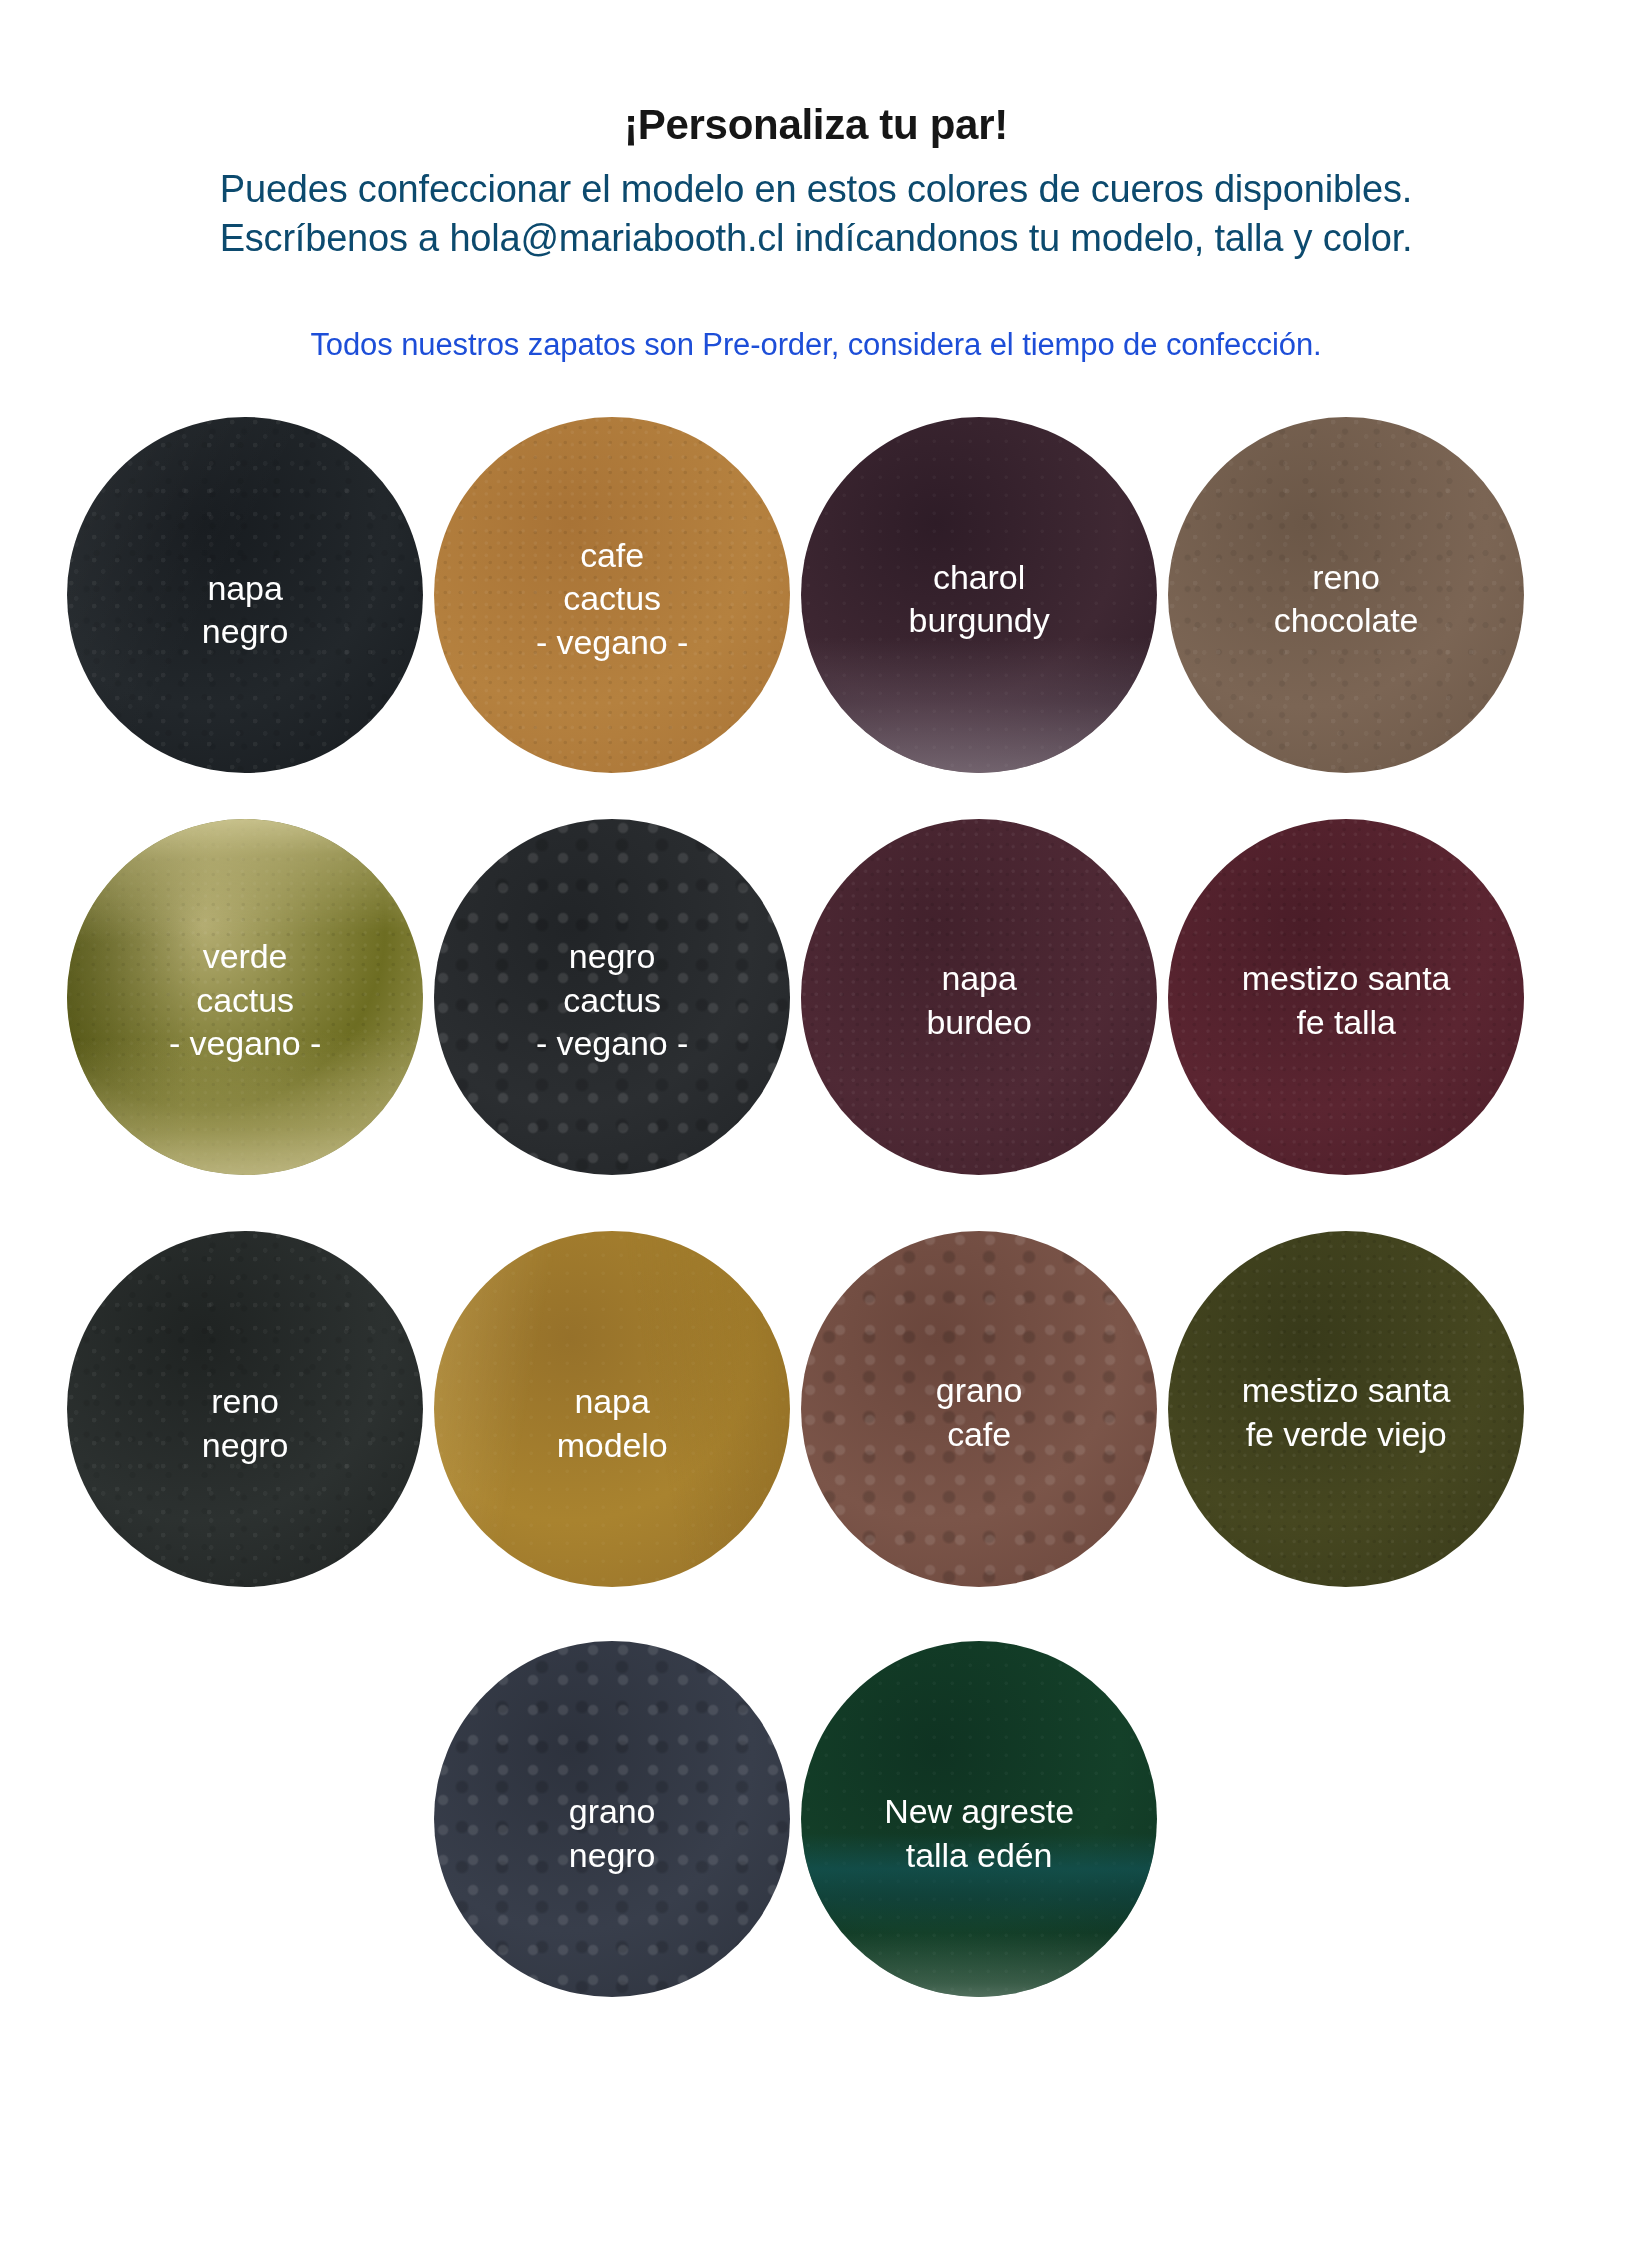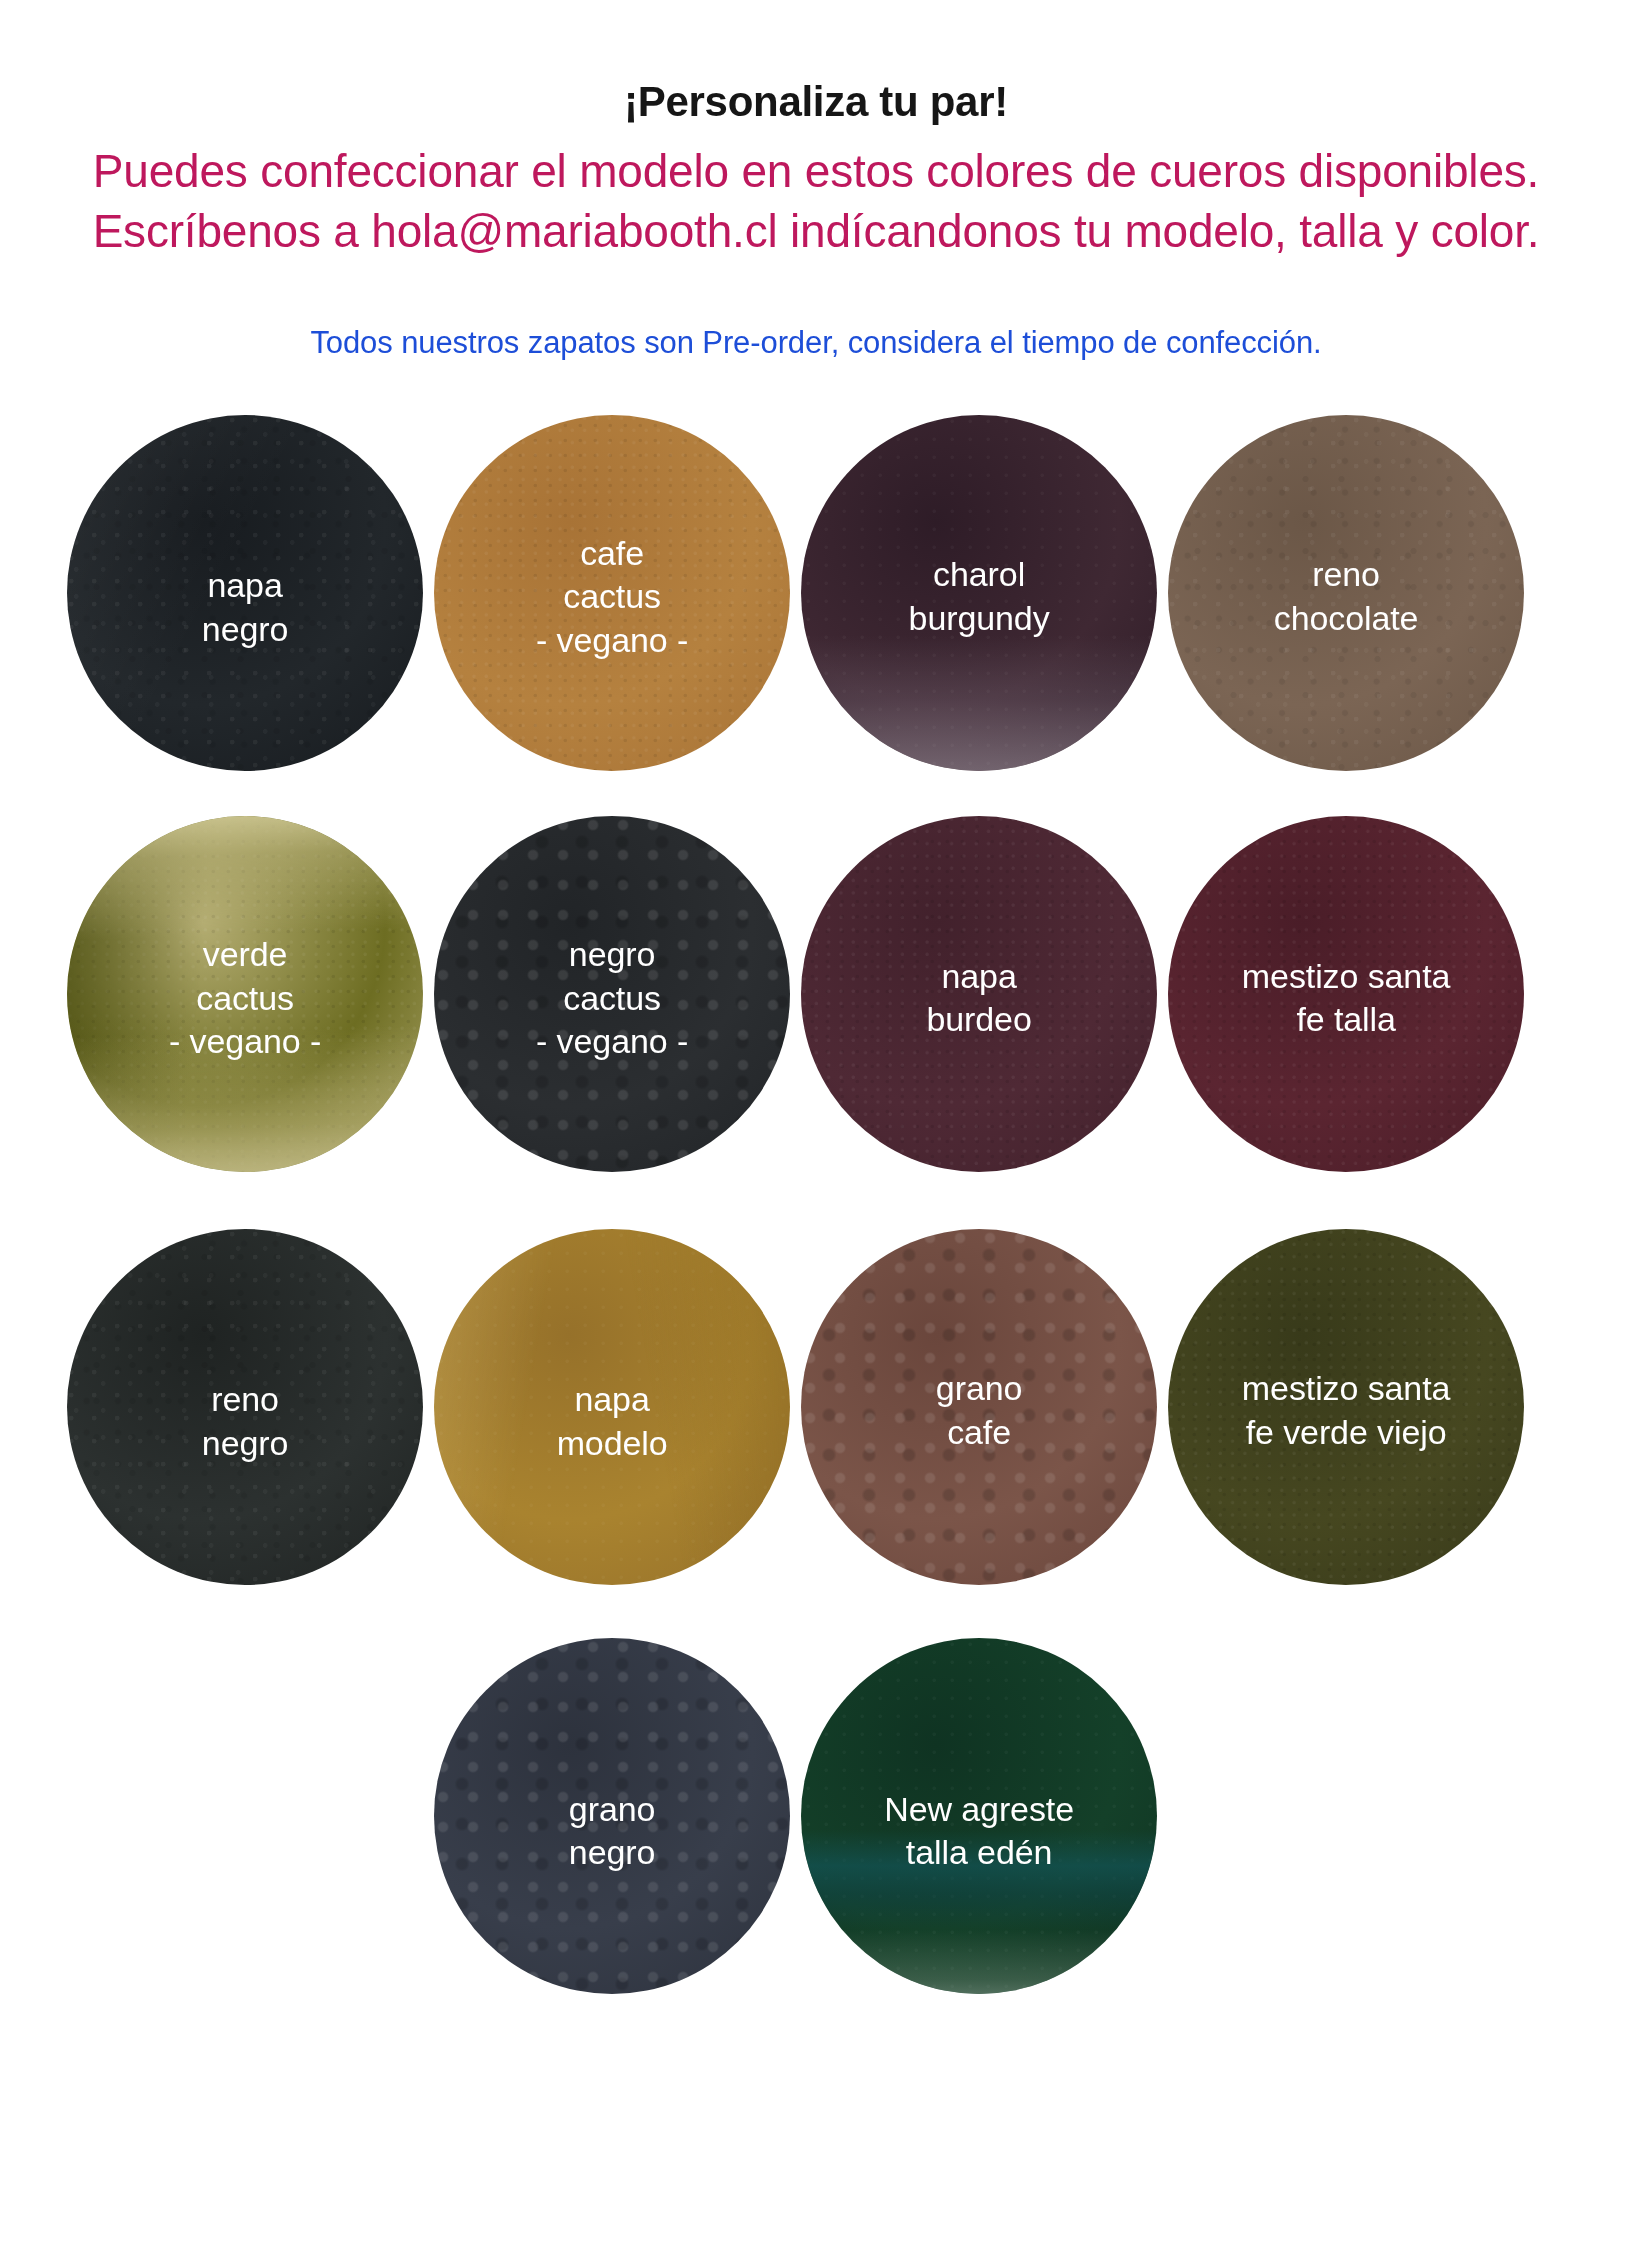--- a/index.html
+++ b/index.html
@@ -16,35 +16,36 @@
     overflow: hidden;
     position: relative;
   }
 
   
   .header {
     width: 1632px;
     text-align: center;
     padding-top: 81px;
     box-sizing: border-box;
+    margin-top: 23px;
   }
   .title {
     font-size: 42px;
     font-weight: bold;
     line-height: 1.0;
     letter-spacing: -0.3px;
     margin: 0 0 19px 0;
     color: #161616;
   }
   .intro-line {
-    font-size: 46px;
+    font-size: 38px;
     font-weight: normal;
     line-height: 1.30;
     margin: 0;
-    color: #be185d;
+    color: #0c4a6e;
     letter-spacing: -0.2px;
   }
   .note {
     font-size: 31px;
     font-weight: normal;
     margin: 0;
     padding-top: 63px;
     color: #1d4ed8;
     letter-spacing: -0.1px;
   }

